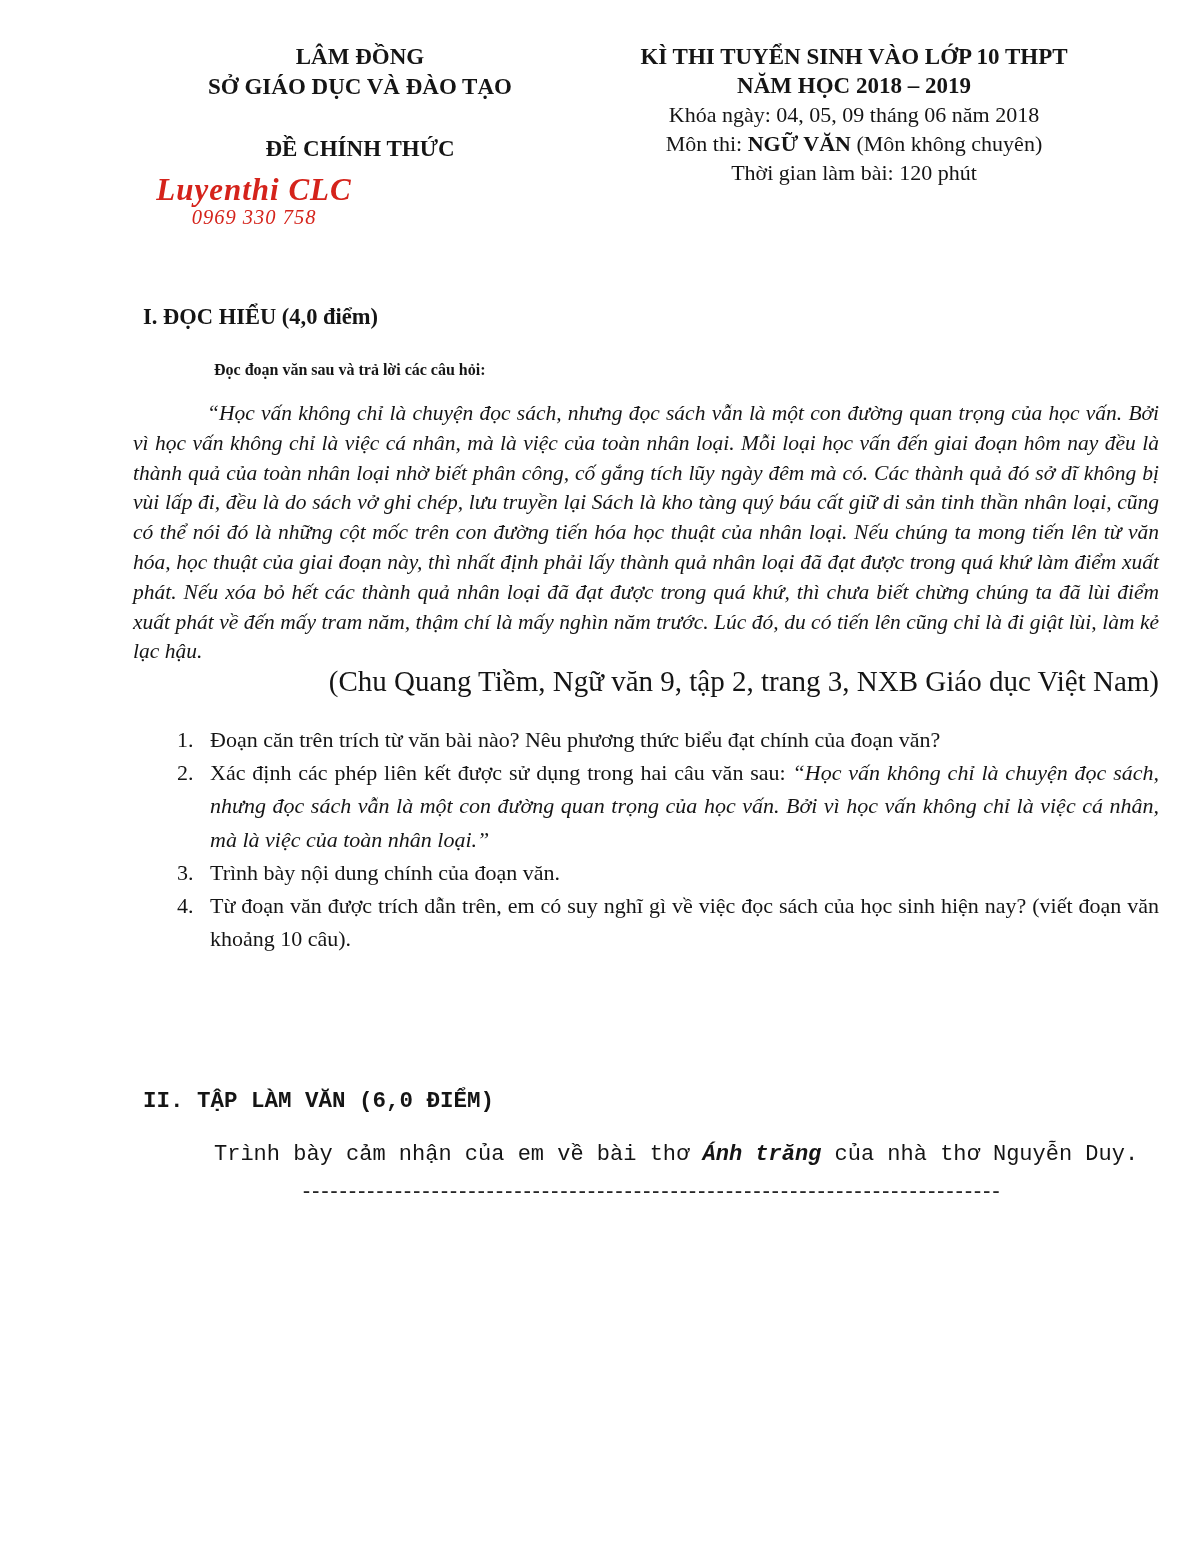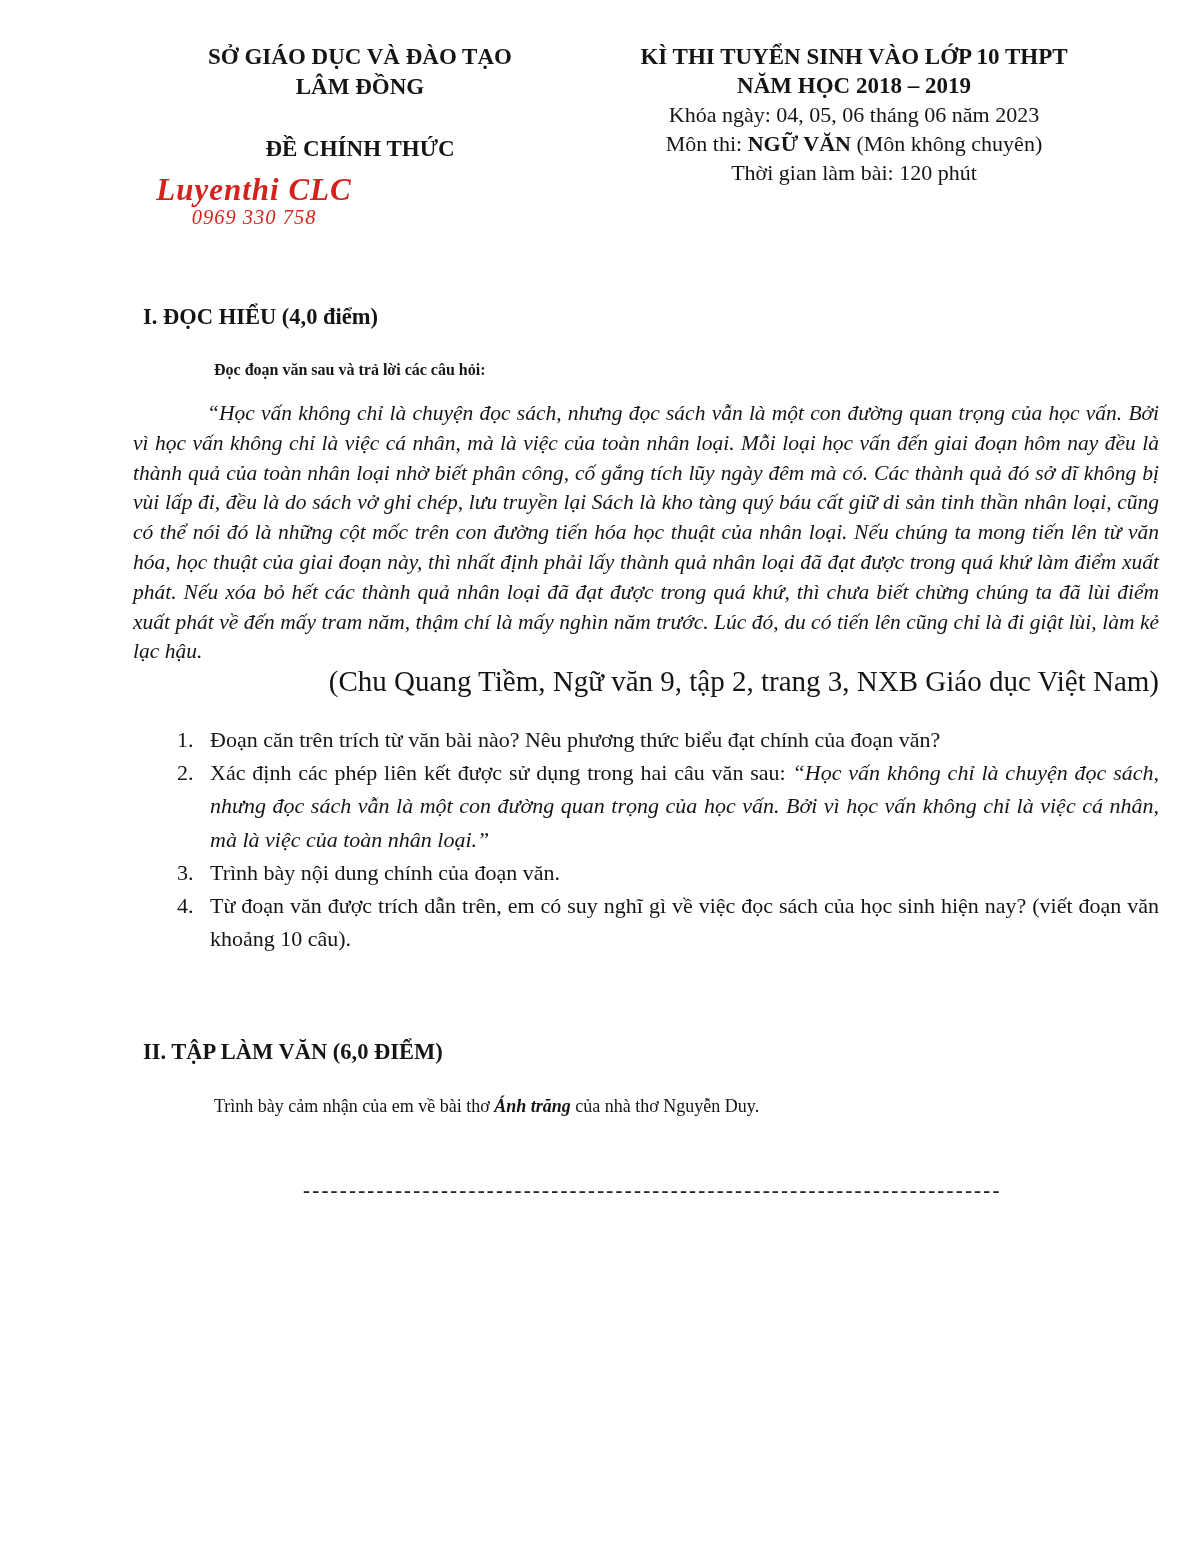--- a/index.html
+++ b/index.html
@@ -88,25 +88,25 @@
   }
   .questions { margin-top: 26px; font-size: 22px; line-height: 33.2px; }
   .q-row { display: flex; }
   .q-num { flex: 0 0 33px; margin-left: 44px; }
   .q-text { flex: 1; text-align: justify; font-family: Liberation Serif, serif; }
   .q-text em { font-style: italic; }
 
   
   .sec2 {
     position: absolute;
-    top: 1038px; left: 133px; width: 1026px;
+    top: 1087px; left: 133px; width: 1026px; font-family: Liberation Mono, monospace;
   }
   .prompt {
     margin: 26px 0 0 81px;
-    font-size: 18px;
+    font-size: 22px;
     line-height: 28px;
   }
   .prompt .poem-title { font-weight: bold; font-style: italic; }
 
   
   .separator {
     position: absolute;
     top: 1178px; left: 303px;
     font-size: 21px;
     font-weight: bold;
@@ -114,29 +114,29 @@
     color: #262626;
     white-space: nowrap;
   }
 </style>
 </head>
 <body>
 
 <div class="page">
 
   <div class="hdr-left">
+    <div>LÂM ĐỒNG</div>
     <div>SỞ GIÁO DỤC VÀ ĐÀO TẠO</div>
-    <div>LÂM ĐỒNG</div>
     <div class="official-label">ĐỀ CHÍNH THỨC</div>
   </div>
 
   <div class="hdr-right">
     <div class="bold-line">KÌ THI TUYỂN SINH VÀO LỚP 10 THPT</div>
     <div class="bold-line">NĂM HỌC 2018 – 2019</div>
-    <div>Khóa ngày: 04, 05, 06 tháng 06 năm 2023</div>
+    <div>Khóa ngày: 04, 05, 09 tháng 06 năm 2018</div>
     <div><span>Môn thi: </span><span class="subject">NGỮ VĂN</span><span> (Môn không chuyên)</span></div>
     <div>Thời gian làm bài: 120 phút</div>
   </div>
 
   <div class="logo">
     <div class="logo-name">Luyenthi CLC</div>
     <div class="logo-phone">0969 330 758</div>
   </div>
 
   <div class="sec1">

